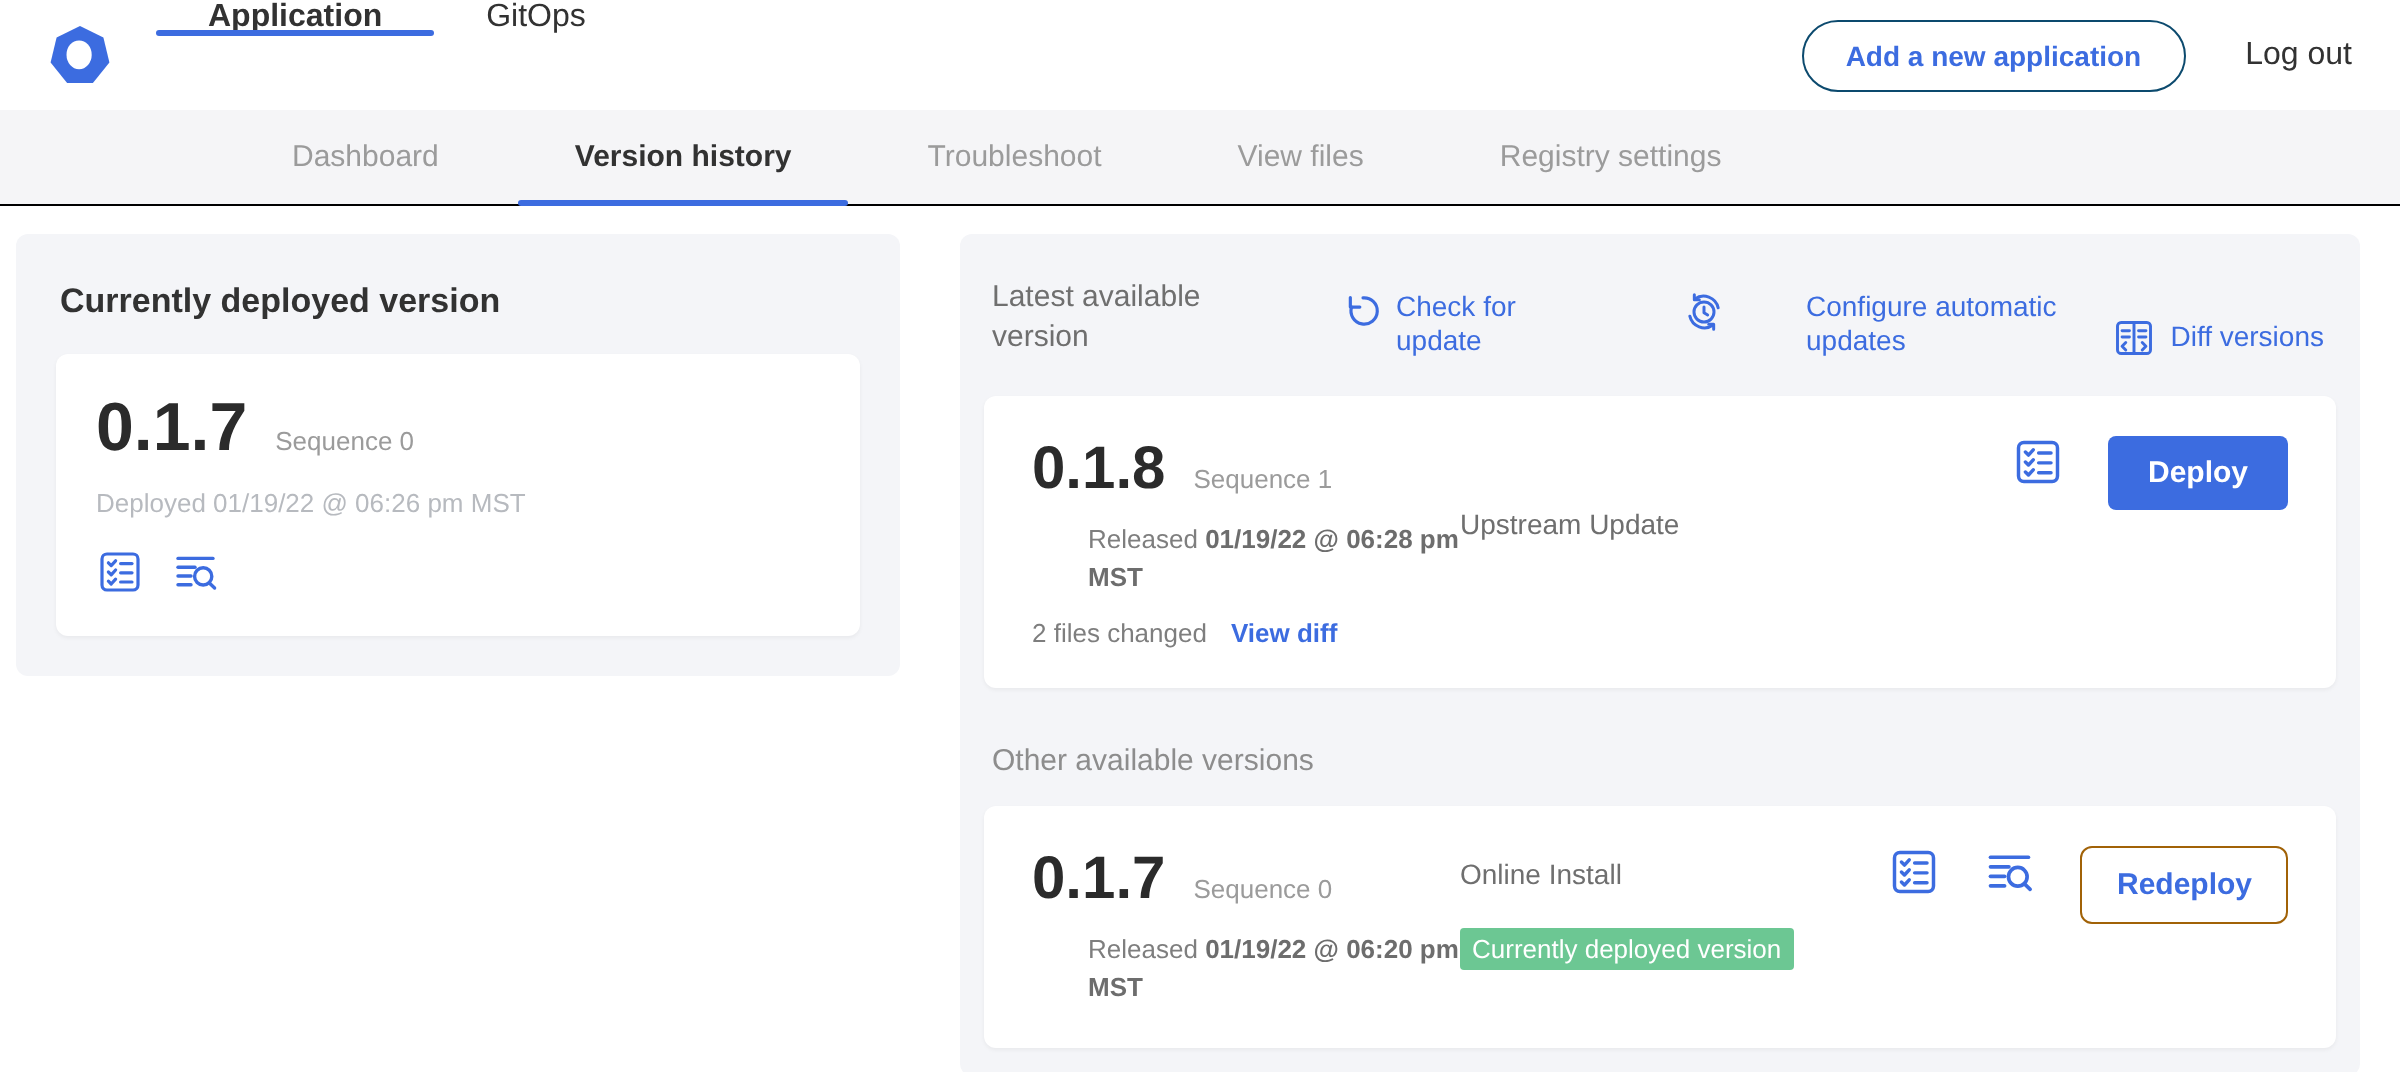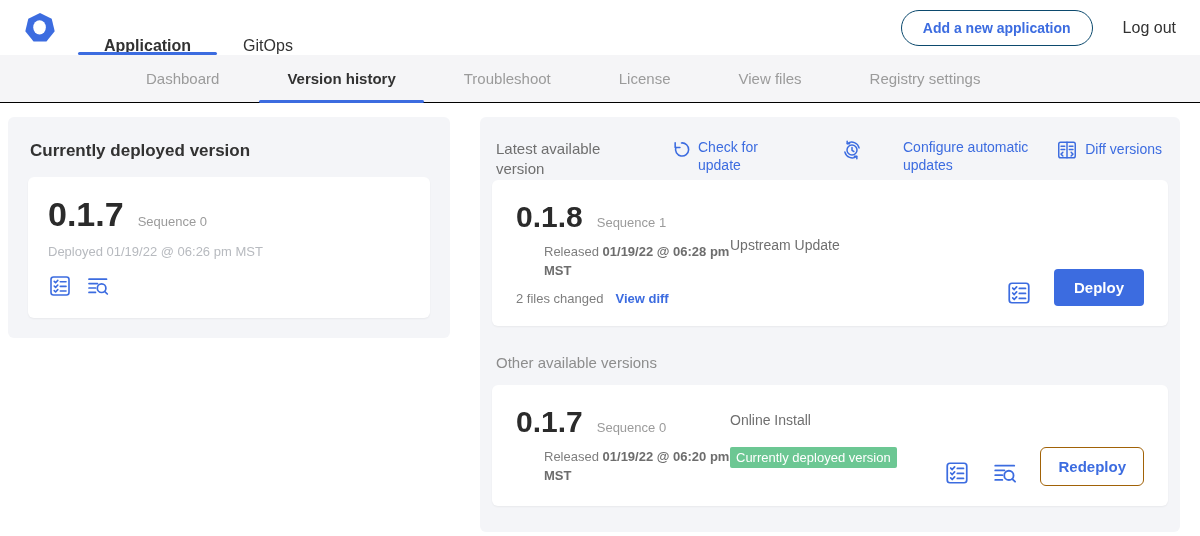--- a/index.html
+++ b/index.html
@@ -7,21 +7,21 @@
   body {
     width: 1200px; height: 536px; overflow: hidden;
     background: #ffffff;
     font-family: "Liberation Sans", "DejaVu Sans", sans-serif;
     color: #323232;
   }
 
   
   .topnav { height: 55px; display: flex; align-items: stretch; background: #fff; padding: 0 24px 0 22px; }
   .logo-wrap { display: flex; align-items: center; margin-right: 20px; }
-  .topnav-tabs { display: flex; align-items: flex-end; }
+  .topnav-tabs { display: flex; align-items: flex-start; }
   .topnav-tab { position: relative; display: flex; align-items: center; padding: 0 26px; font-size: 16px; font-weight: 500; color: #323232; cursor: pointer; }
   .topnav-tab.active { font-weight: 700; }
   .topnav-tab.active::after { content: ""; position: absolute; left: 0; right: 0; bottom: 0; height: 3px; background: #3c6ce0; border-radius: 2px; }
   .topnav-right { margin-left: auto; display: flex; align-items: center; gap: 30px; }
   .add-app-btn { background: #fff; border: 1px solid #0c4a6e; color: #3c6ce0; font-size: 14px; font-weight: 700; border-radius: 19px; padding: 9px 21px; cursor: pointer; font-family: inherit; }
   .logout { font-size: 16px; color: #323232; cursor: pointer; }
 
   
   .subnav { height: 48px; background: #f5f5f7; border-bottom: 1px solid #000000; display: flex; align-items: stretch; padding-left: 112px; }
   .subnav-item { position: relative; display: flex; align-items: center; padding: 0 34px; font-size: 15px; color: #9b9b9b; cursor: pointer; }
@@ -36,21 +36,21 @@
   .left-title { font-size: 17px; font-weight: 700; color: #323232; margin: 6px 0 16px 2px; }
   .version-card { background: #fff; border-radius: 6px; box-shadow: 0 1px 2px rgba(0,0,0,.05); padding: 18px 20px 20px; }
   .version-line { display: flex; align-items: baseline; gap: 14px; }
   .version-number-lg { font-size: 34px; font-weight: 700; color: #2b2b2b; }
   .sequence { font-size: 13px; color: #9b9b9b; }
   .deployed { font-size: 13px; color: #b7babf; margin-top: 10px; }
   .icon-row { display: flex; align-items: center; gap: 14px; margin-top: 15px; }
   .icon-btn { color: #3c6ce0; cursor: pointer; display: inline-flex; }
 
   .right-panel { flex: 1; padding: 18px 12px 14px; min-height: 415px; }
-  .rp-header { display: flex; align-items: flex-start; padding: 4px 4px 0 4px; }
+  .rp-header { display: flex; align-items: flex-end; padding: 4px 4px 0 4px; margin-bottom: 18px; }
   .rp-title { width: 132px; font-size: 15px; font-weight: 500; color: #6f6f6f; line-height: 1.35; }
   .rp-link { display: flex; align-items: flex-start; gap: 7px; color: #3c6ce0; font-size: 14px; font-weight: 500; line-height: 1.25; cursor: pointer; }
   .rp-link .txt { max-width: 160px; }
   .rp-link.check { margin-left: 44px; }
   .rp-link.check .txt { max-width: 78px; }
   .rp-link.configure { margin-left: 66px; gap: 41px; }
   .rp-link.configure .txt { max-width: 150px; }
   .rp-link.diff { margin-left: auto; align-items: center; margin-right: 2px; }
 
   .release-card { background: #fff; border-radius: 6px; box-shadow: 0 1px 2px rgba(0,0,0,.05); padding: 20px 24px; display: flex; align-items: stretch; }
@@ -59,21 +59,21 @@
   .released { font-size: 13px; color: #7e7e7e; margin-top: 8px; line-height: 1.5; max-width: 206px; margin-left: 28px; }
   .released b { font-weight: 700; color: #6d6d6d; }
   .files-line { margin-top: 10px; font-size: 13px; color: #7e7e7e; display: flex; gap: 12px; align-items: baseline; }
   .view-diff { color: #3c6ce0; font-weight: 700; cursor: pointer; }
   .rc-middle { flex: 1; }
   .rc-middle.latest { padding-top: 36px; }
   .rc-middle.other { padding-top: 6px; }
   .source-label { font-size: 14px; font-weight: 500; color: #6f6f6f; }
   .badge-wrap { margin-top: 12px; max-width: 168px; line-height: 1.95; }
   .badge { display: inline; background: #6cc793; color: #fff; font-size: 13px; font-weight: 500; padding: 3px 6px; border-radius: 2px; -webkit-box-decoration-break: clone; box-decoration-break: clone; }
-  .rc-actions { margin-left: auto; display: flex; align-items: flex-end; gap: 22px; }
+  .rc-actions { margin-left: auto; display: flex; align-items: flex-start; gap: 22px; }
   .deploy-btn { background: #3c6ce0; color: #fff; border: none; border-radius: 4px; font-size: 15px; font-weight: 700; padding: 10px 20px; cursor: pointer; font-family: inherit; }
   .redeploy-btn { background: #fff; color: #3c6ce0; border: 1px solid #a16207; border-radius: 6px; font-size: 15px; font-weight: 700; padding: 10px 17px; cursor: pointer; font-family: inherit; }
 
   .other-heading { font-size: 15px; color: #8d8d8d; margin: 28px 4px 14px; }
 </style>
 </head>
 <body>
 
 <div class="topnav">
   <div class="logo-wrap">
@@ -91,21 +91,20 @@
   <div class="topnav-right">
     <button class="add-app-btn">Add a new application</button>
     <span class="logout">Log out</span>
   </div>
 </div>
 
 <div class="subnav">
   <div class="subnav-item">Dashboard</div>
   <div class="subnav-item active">Version history</div>
   <div class="subnav-item">Troubleshoot</div>
-  <div class="subnav-item">License</div>
   <div class="subnav-item">View files</div>
   <div class="subnav-item">Registry settings</div>
 </div>
 
 <div class="content">
 
   <div class="panel left-panel">
     <div class="left-title">Currently deployed version</div>
     <div class="version-card">
       <div class="version-line">

